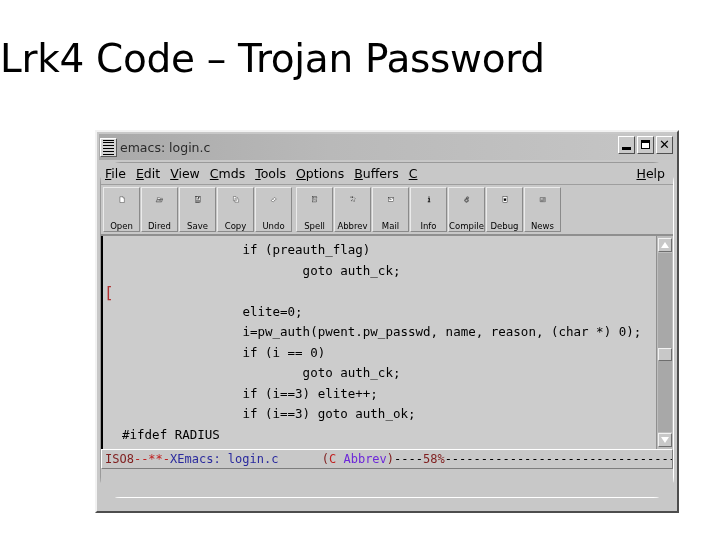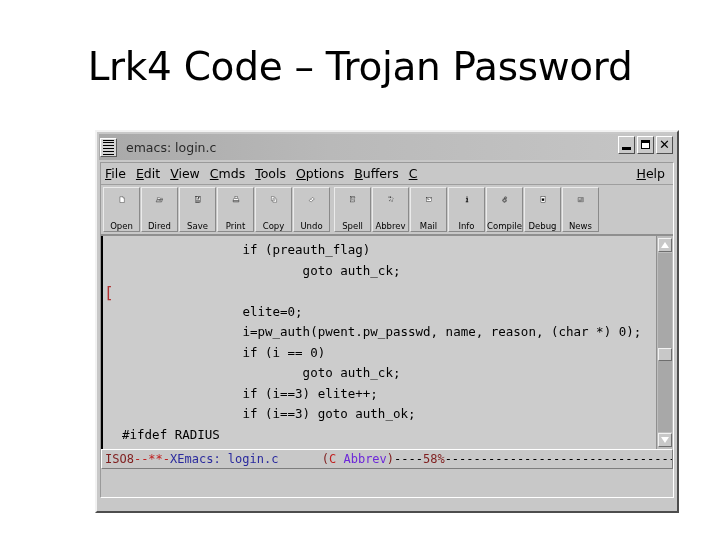--- a/index.html
+++ b/index.html
@@ -16,23 +16,23 @@
     position: relative;
     width: 720px;
     height: 540px;
     background: #ffffff;
   }
 
   
   #slide-title {
     position: absolute;
     left: 0;
-    top: 44px;
+    top: 36px;
     width: 720px;
-    text-align: center;
+    text-align: left;
     font-size: 39px;
     font-weight: 400;
     color: #000000;
     letter-spacing: -0.3px;
     font-family: "DejaVu Sans", sans-serif;
     white-space: nowrap;
   }
 
   
   #emacs-window {
@@ -77,21 +77,21 @@
   }
   .win-menu-icon i {
     display: block;
     width: 11px;
     height: 1px;
     background: #000000;
     margin: 1px 0;
   }
 
   #win-title-text {
-    margin-left: 9px;
+    margin-left: 3px;
     font-size: 12.5px;
     color: #2b2b2b;
     font-family: "DejaVu Sans", sans-serif;
     white-space: nowrap;
   }
 
   #win-buttons {
     position: absolute;
     right: 2px;
     top: 2px;
@@ -140,20 +140,21 @@
 
   
   #client {
     margin: 2px 3px 3px 3px;
     border-top: 1px solid #9a9a9a;
     border-left: 1px solid #9a9a9a;
     border-right: 1px solid #ffffff;
     border-bottom: 1px solid #ffffff;
     background: #c8c8c8;
     box-sizing: border-box;
+    border-radius: 21px;
   }
 
   
   #menu-bar {
     height: 22px;
     display: flex;
     align-items: center;
     padding: 0 4px;
     background: #c8c8c8;
     border-bottom: 1px solid #9e9e9e;
@@ -417,28 +418,20 @@
         <div class="tool-btn">
           <svg class="tool-ico" viewBox="0 0 28 27">
             <rect x="5" y="3" width="18" height="21" fill="#ffffff" stroke="#000" stroke-width="1.4"></rect>
             <rect x="8" y="3" width="12" height="8" fill="#e8e8e8" stroke="#000" stroke-width="1.1"></rect>
             <rect x="15" y="4" width="3" height="6" fill="#000"></rect>
             <rect x="8" y="15" width="12" height="9" fill="#8f8f8f" stroke="#000" stroke-width="1.1"></rect>
           </svg>
           <span class="tool-lbl">Save</span>
         </div>
 
-        <div class="tool-btn">
-          <svg class="tool-ico" viewBox="0 0 28 27">
-            <rect x="10" y="2" width="9" height="6" fill="#ffffff" stroke="#000" stroke-width="1.2"></rect>
-            <path d="M5 10 h18 l2 8 h-22 z" fill="#ffffff" stroke="#000" stroke-width="1.3"></path>
-            <path d="M3 18 h22 v5 h-22 z" fill="#b0b0b0" stroke="#000" stroke-width="1.3"></path>
-          </svg>
-          <span class="tool-lbl">Print</span>
-        </div>
 
 
         <div class="tool-btn">
           <svg class="tool-ico" viewBox="0 0 28 27">
             <path d="M4 2 h10 l4 4 v12 h-14 z" fill="#ffffff" stroke="#000" stroke-width="1.3"></path>
             <path d="M10 8 h10 l4 4 v12 h-14 z" fill="#ffffff" stroke="#000" stroke-width="1.3"></path>
             <path d="M12 12 h8 M12 15 h8 M12 18 h6" stroke="#000" stroke-width="1"></path>
           </svg>
           <span class="tool-lbl">Copy</span>
         </div>

